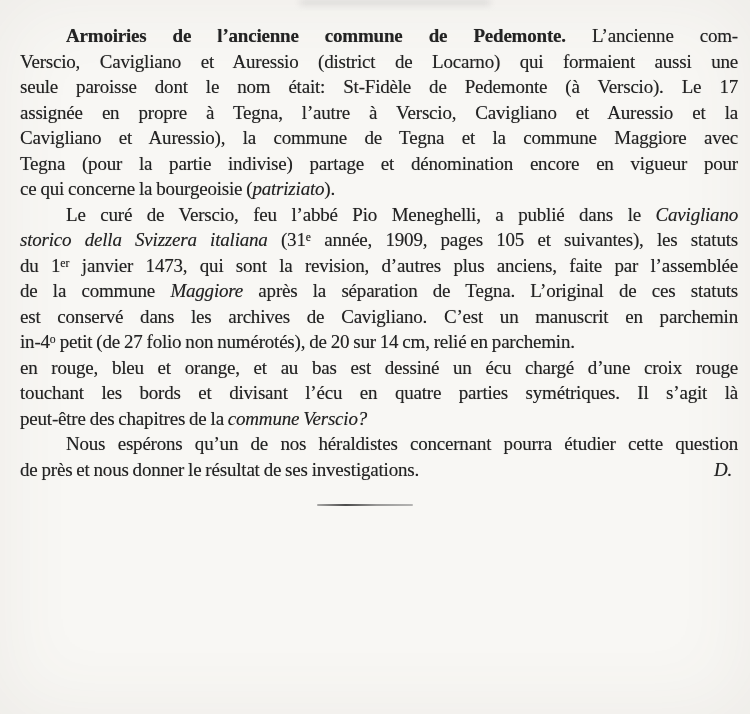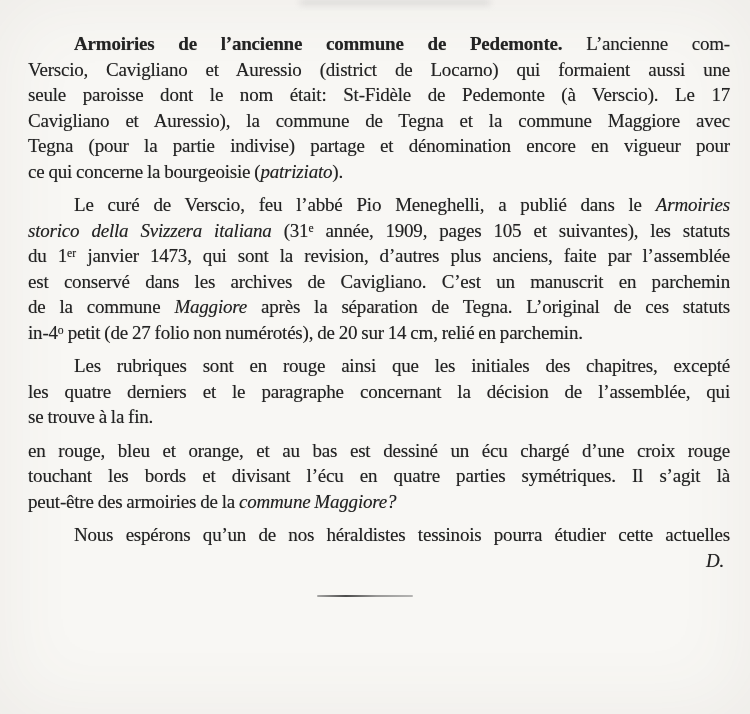--- a/index.html
+++ b/index.html
@@ -20,21 +20,21 @@
     box-shadow: inset 0 0 80px rgba(95, 88, 70, 0.07);
   }
   .smudge {
     position: absolute;
     top: 0; left: 300px;
     width: 190px; height: 5px;
     background: rgba(150,150,150,0.28);
     filter: blur(3px);
   }
   .doc { width: 718px; }
-  .para { margin: 8px; font-family: Liberation Serif, serif; }
+  .para { margin: 0; font-family: Liberation Serif, serif; }
   .line {
     font-size: 19px;
     line-height: 25.5px;
     height: 25.5px;
     letter-spacing: -0.2px;
     word-spacing: -0.6px;
     text-align: justify;
     text-shadow: 0 0 0.7px rgba(30,30,30,0.45);
     white-space: normal;
   }
@@ -57,41 +57,37 @@
 </head>
 <body>
 
 <main class="page">
   <div class="smudge"></div>
   <article class="doc">
       <div class="para">
         <div class="line just indent"><span class="b">Armoiries de l’ancienne commune de Pedemonte.</span><span> L’ancienne com-</span></div>
         <div class="line just"><span>Verscio, Cavigliano et Auressio (district de Locarno) qui formaient aussi une</span></div>
         <div class="line just"><span>seule paroisse dont le nom était: St-Fidèle de Pedemonte (à Verscio). Le 17</span></div>
+        <div class="line just"><span>assignée en propre à Tegna, l’autre à Verscio, Cavigliano et Auressio et la</span></div>
         <div class="line just"><span>Cavigliano et Auressio), la commune de Tegna et la commune Maggiore avec</span></div>
         <div class="line just"><span>Tegna (pour la partie indivise) partage et dénomination encore en vigueur pour</span></div>
         <div class="line"><span>ce qui concerne la bourgeoisie (</span><span class="i">patriziato</span><span>).</span></div>
       </div>
       <div class="para">
-        <div class="line just indent"><span>Le curé de Verscio, feu l’abbé Pio Meneghelli, a publié dans le </span><span class="i">Armoiries</span></div>
+        <div class="line just indent"><span>Le curé de Verscio, feu l’abbé Pio Meneghelli, a publié dans le </span><span class="i">Cavigliano</span></div>
         <div class="line just"><span class="i">storico della Svizzera italiana</span><span> (31</span><span class="sup">e</span><span> année, 1909, pages 105 et suivantes), les statuts</span></div>
         <div class="line just"><span>du 1</span><span class="sup">er</span><span> janvier 1473, qui sont la revision, d’autres plus anciens, faite par l’assemblée</span></div>
+        <div class="line just"><span>de la commune </span><span class="i">Maggiore</span><span> après la séparation de Tegna. L’original de ces statuts</span></div>
         <div class="line just"><span>est conservé dans les archives de Cavigliano. C’est un manuscrit en parchemin</span></div>
-        <div class="line just"><span>de la commune </span><span class="i">Maggiore</span><span> après la séparation de Tegna. L’original de ces statuts</span></div>
         <div class="line"><span>in-4</span><span class="sup">o</span><span> petit (de 27 folio non numérotés), de 20 sur 14 cm, relié en parchemin.</span></div>
-      </div>
-      <div class="para">
-        <div class="line just indent"><span>Les rubriques sont en rouge ainsi que les initiales des chapitres, excepté</span></div>
-        <div class="line just"><span>les quatre derniers et le paragraphe concernant la décision de l’assemblée, qui</span></div>
-        <div class="line"><span>se trouve à la fin.</span></div>
       </div>
       <div class="para">
         <div class="line just"><span>en rouge, bleu et orange, et au bas est dessiné un écu chargé d’une croix rouge</span></div>
         <div class="line just"><span>touchant les bords et divisant l’écu en quatre parties symétriques. Il s’agit là</span></div>
-        <div class="line"><span>peut-être des armoiries de la </span><span class="i">commune Maggiore?</span></div>
+        <div class="line"><span>peut-être des chapitres de la </span><span class="i">commune Verscio?</span></div>
       </div>
       <div class="para">
-        <div class="line just indent"><span>Nous espérons qu’un de nos héraldistes tessinois pourra étudier cette actuelles</span></div>
-        <div class="line"><span class="i right">D.</span></div>
+        <div class="line just indent"><span>Nous espérons qu’un de nos héraldistes concernant pourra étudier cette question</span></div>
+        <div class="line"><span class="i right">D.</span><span>de près et nous donner le résultat de ses investigations.</span></div>
       </div>
     </article>
   <div class="rule"></div>
 </main>
 
 </body></html>

